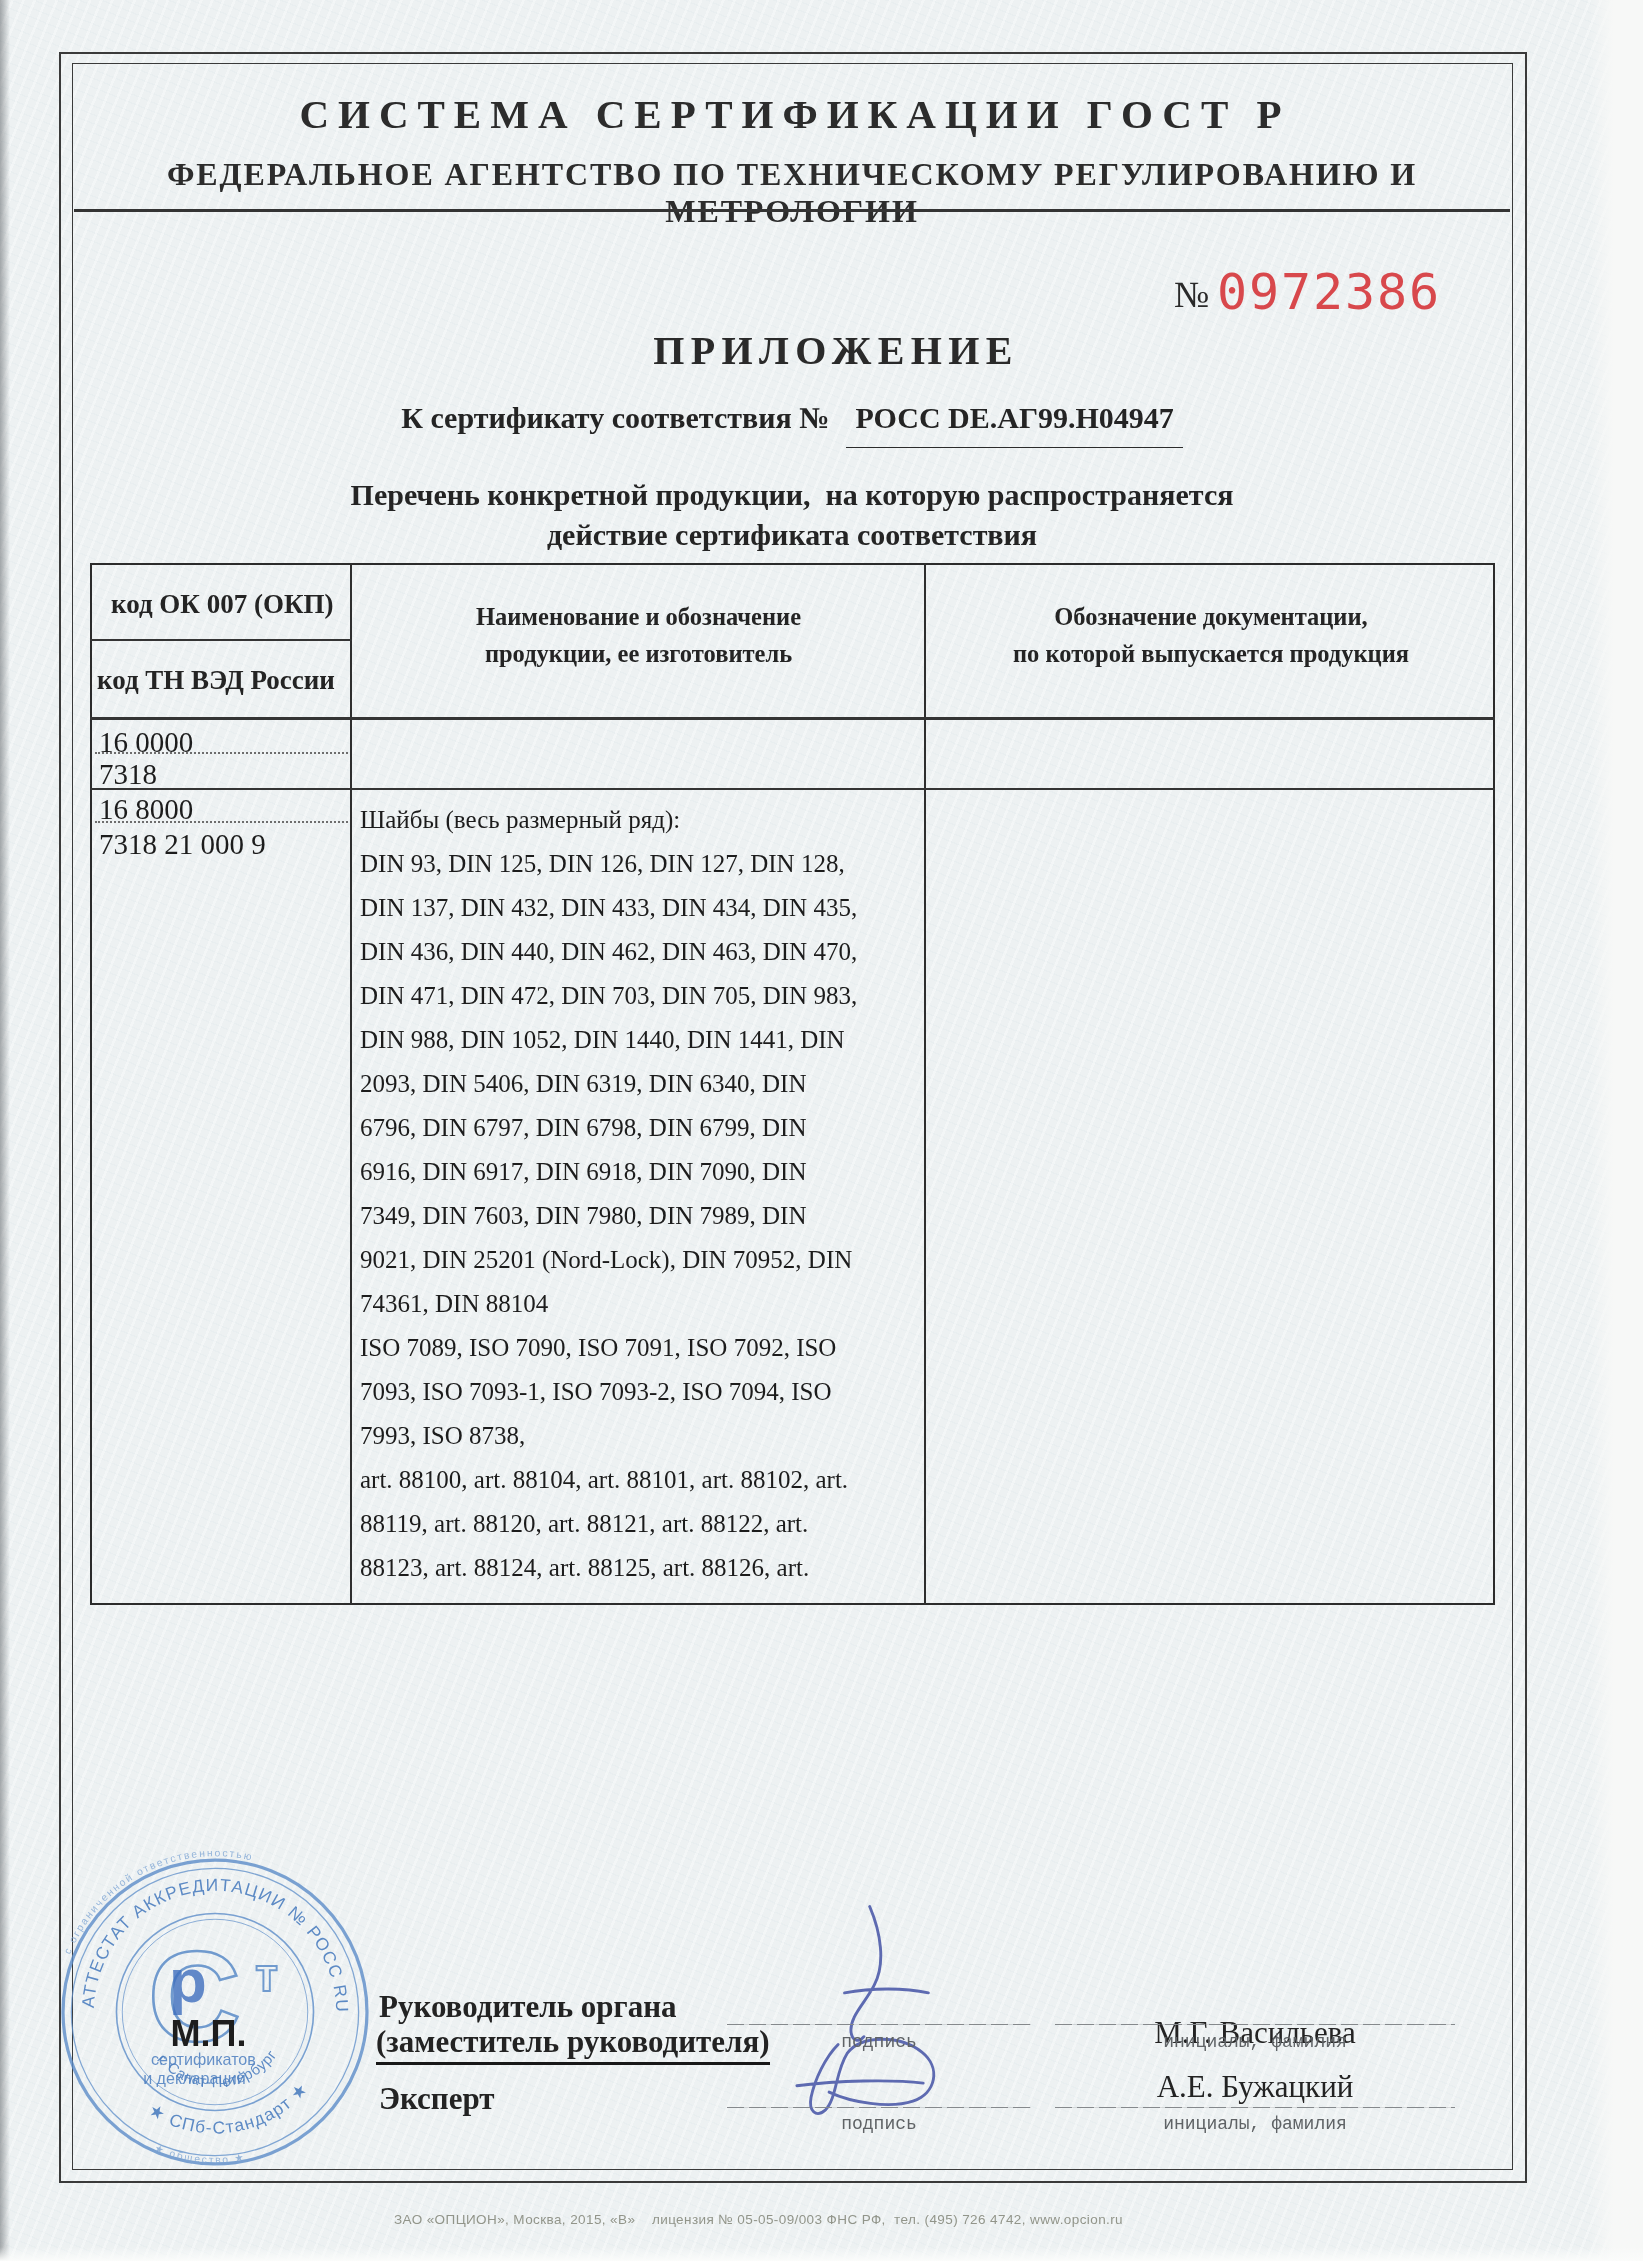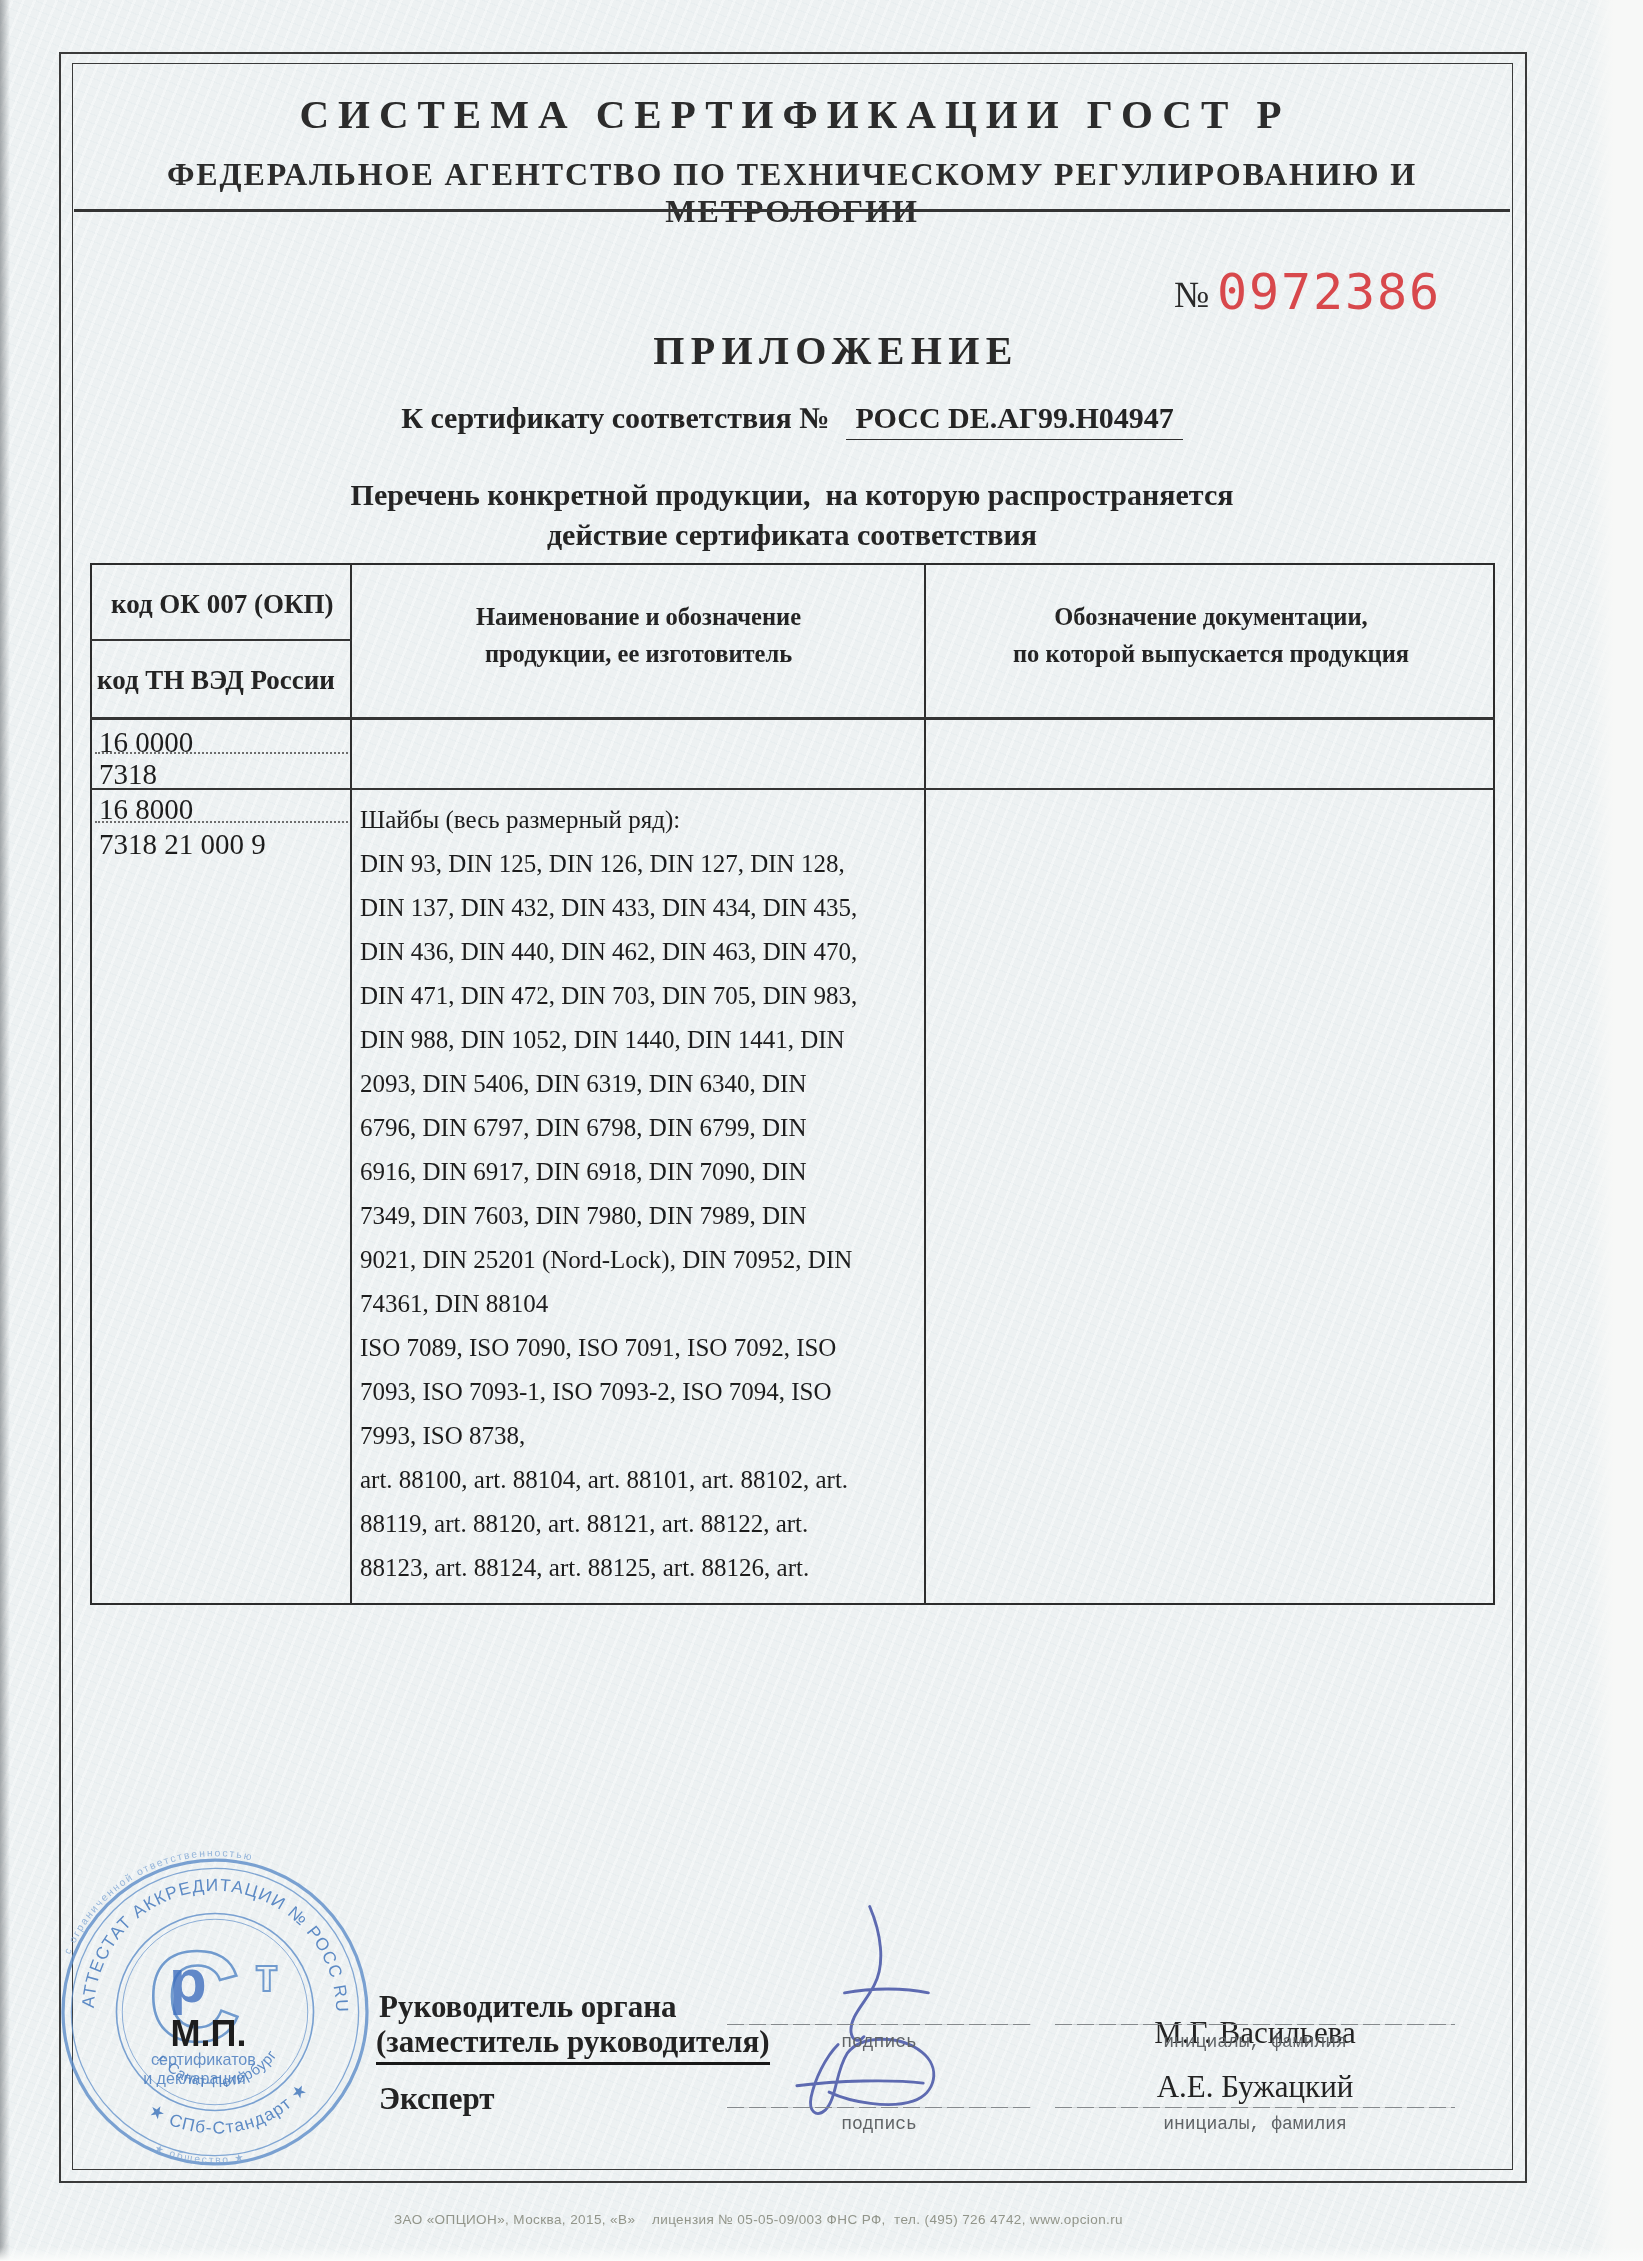--- a/index.html
+++ b/index.html
@@ -26,21 +26,21 @@
   .serif{font-family:"Liberation Serif","DejaVu Serif",serif;font-weight:400;}
   .hdr1{font-size:41px;letter-spacing:9px;color:#2c2c2c;}
   .hdr2{font-size:32px;letter-spacing:1.9px;color:#2c2c2c;}
   .doc-number-prefix{font-size:37px;color:#2a2a2a;}
   .doc-number-value{
     font-family:"DejaVu Sans Mono",monospace;font-size:50px;letter-spacing:1.9px;
     color:#d8484c;font-weight:400;
   }
   .title-big{font-size:40px;letter-spacing:6.4px;color:#2a2a2a;}
   .cert-line{font-size:30px;color:#242424;}
-  .cert-value{border-bottom:1.9px solid #2c2c2c;padding:0 9px 5px 9px;margin-left:17px;}
+  .cert-value{border-bottom:1.9px solid #2c2c2c;padding:0 9px 13px 9px;margin-left:17px;}
   .subtitle{font-size:30px;color:#242424;white-space:pre-wrap;}
   .th{font-size:27px;font-weight:700;color:#242424;}
   .th-c{font-size:24.5px;font-weight:700;color:#242424;white-space:pre-line;line-height:37px;}
   .td{font-size:29px;color:#1c1c1c;}
   .cell-lines{font-size:25px;line-height:44px;white-space:pre;overflow:hidden;color:#1c1c1c;}
   .sig-label{font-size:31px;font-weight:700;color:#232323;}
   .sig-label-u{border-bottom:3.9px solid #181818;padding-bottom:1.9px;}
   .sig-name{font-size:31px;color:#232323;}
   .sig-line{position:absolute;height:1.3px;background:#8e9396;
     background:repeating-linear-gradient(to right,#85898c 0 17px, rgba(133,137,140,.25) 17px 22px);}

